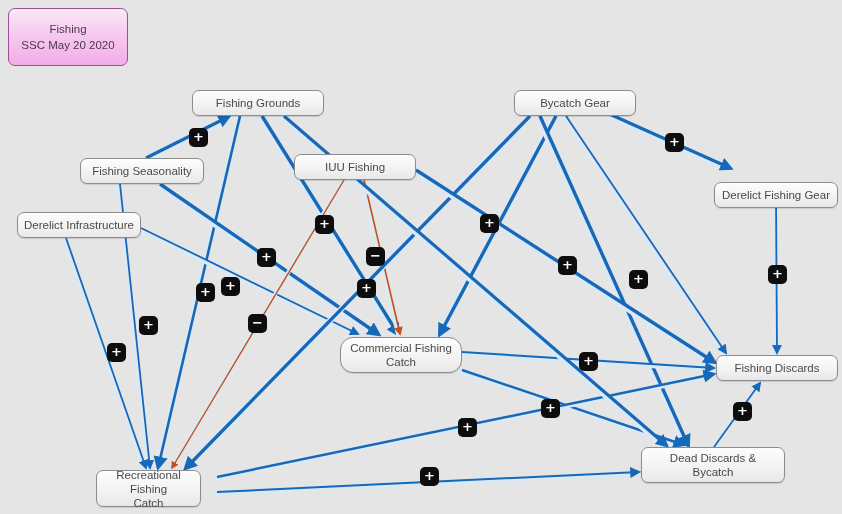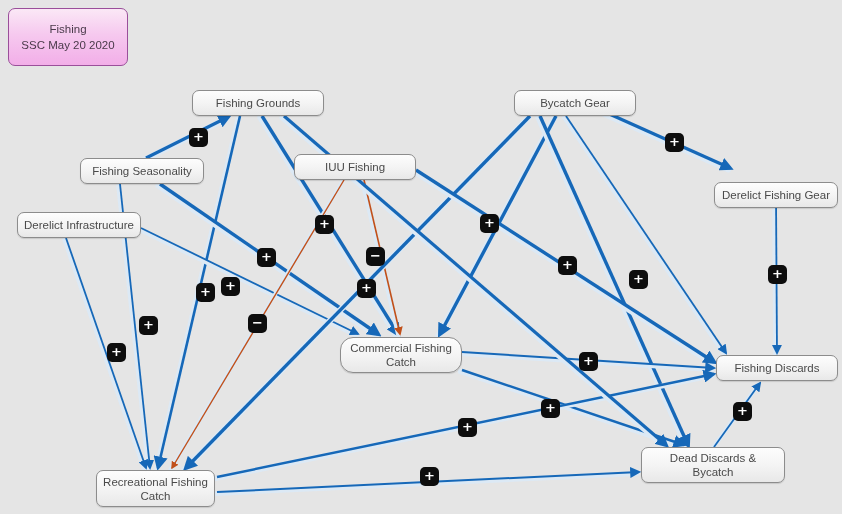--- a/index.html
+++ b/index.html
@@ -146,21 +146,21 @@
       <div class="node" style="left: 514px; top: 90px; width: 122px; height: 26px;">Bycatch Gear</div>
       <div class="node" style="left: 80px; top: 158px; width: 124px; height: 26px;">Fishing Seasonality</div>
       <div class="node" style="left: 294px; top: 154px; width: 122px; height: 26px;">IUU Fishing</div>
       <div class="node" style="left: 714px; top: 170px; width: 124px; height: 26px; margin-top: 12px;">Derelict Fishing Gear</div>
       <div class="node" style="left: 17px; top: 212px; width: 124px; height: 26px;">Derelict Infrastructure</div>
       <div class="node" style="left: 340px; top: 337px; width: 122px; height: 36px; border-radius: 13px;">Commercial Fishing
 Catch</div>
       <div class="node" style="left: 716px; top: 355px; width: 122px; height: 26px;">Fishing Discards</div>
       <div class="node" style="left: 641px; top: 447px; width: 144px; height: 36px;">Dead Discards &amp;
 Bycatch</div>
-      <div class="node" style="left: 96px; top: 470px; width: 119px; height: 37px;">Recreational Fishing
+      <div class="node" style="left: 96px; top: 470px; width: 105px; height: 37px;">Recreational Fishing
 Catch</div>
     </div>
   <div id="badges-group">
       <div class="badge" style="left: 189px; top: 128px;">+</div>
       <div class="badge" style="left: 315px; top: 215px;">+</div>
       <div class="badge" style="left: 366px; top: 247px;">−</div>
       <div class="badge" style="left: 665px; top: 133px;">+</div>
       <div class="badge" style="left: 480px; top: 214px;">+</div>
       <div class="badge" style="left: 558px; top: 256px;">+</div>
       <div class="badge" style="left: 629px; top: 270px;">+</div>

